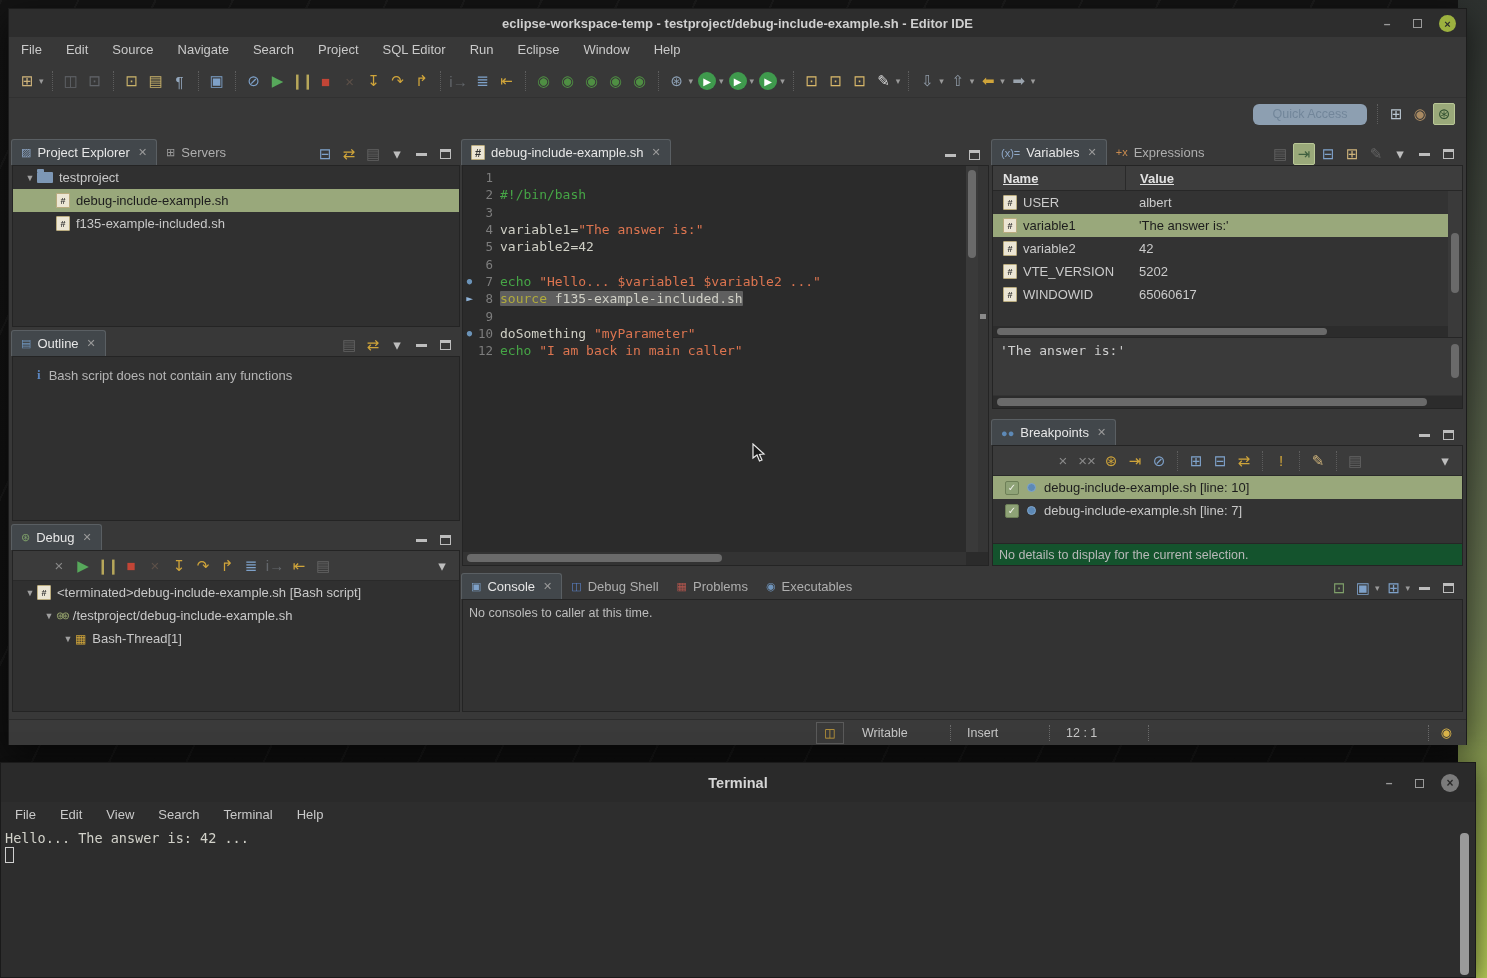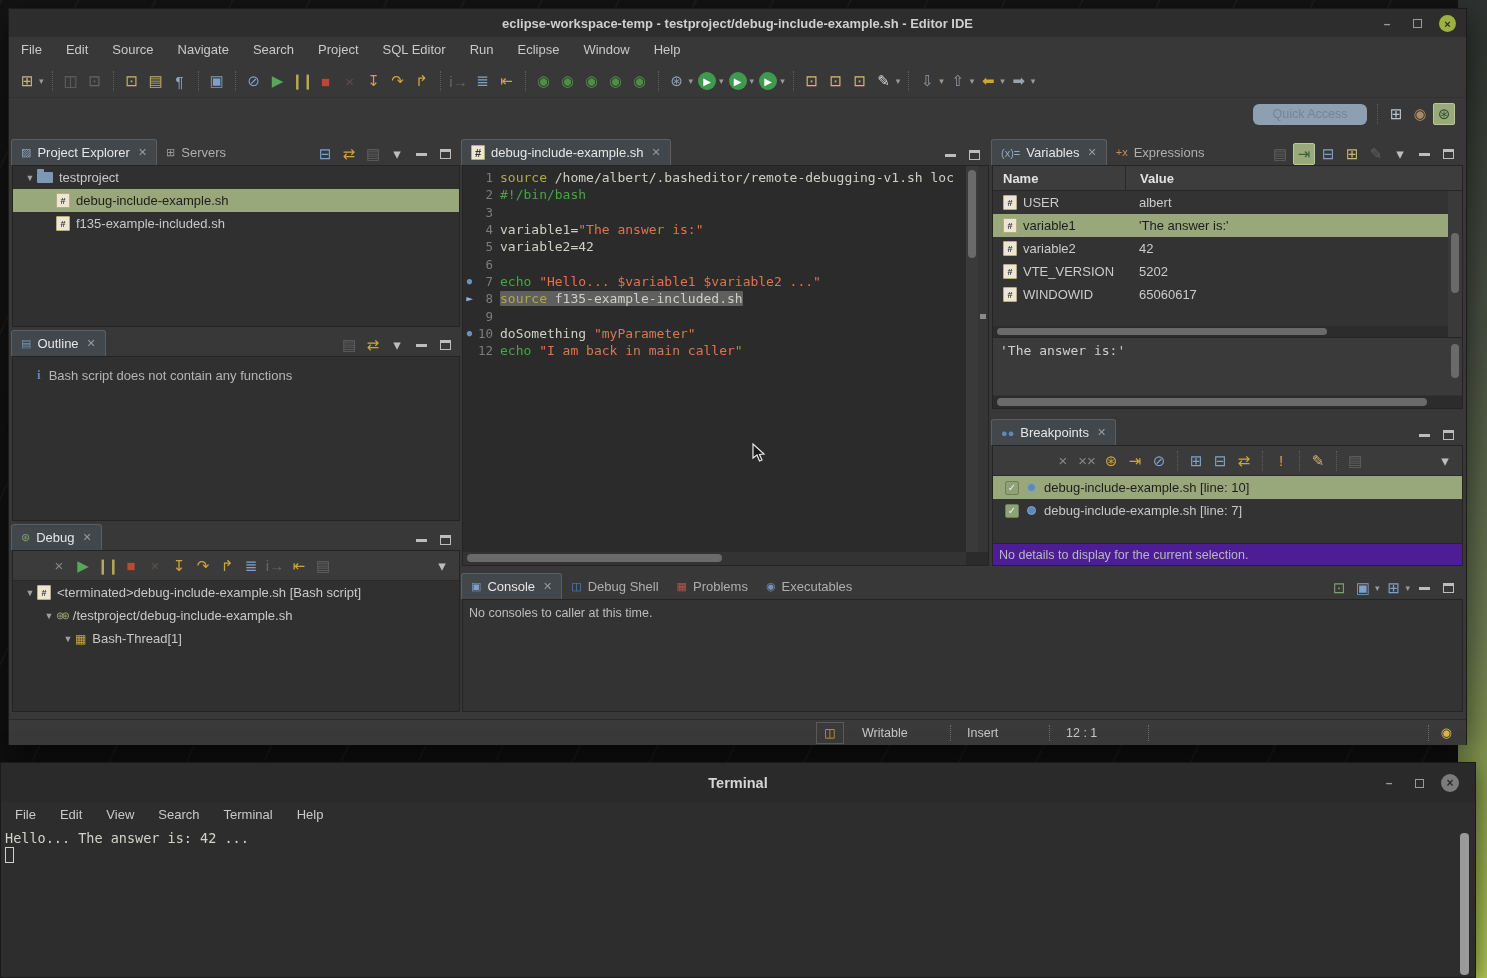--- a/index.html
+++ b/index.html
@@ -88,21 +88,21 @@
   .lnum { width:24px; text-align:right; color:#7d7d7d; flex:none; padding-right:7px; font-size:12.5px; }
   .tk-kw { color:#b0ab3d; } .tk-gr { color:#46a546; } .tk-str { color:#dd7550; } .tk-pl { color:#cfcfc5; }
   .hl8 { background:#5f5f5f; border-radius:1px; }
 
   
   .sb-track-v { position:absolute; background:#3a3a3a; }
   .sb-thumb { position:absolute; background:#6a6a6a; border-radius:4px; }
 
   
   .vhead { height:25px; display:flex; background:#3d3d3d; border-bottom:1px solid #272727;
-     font-size:13px; font-weight:bold; color:#e2e2e2; align-items:center; }
+     font-size:13px; font-weight:bold; color:#e2e2e2; align-items:center;text-decoration:underline; }
   .vrow { height:23px; display:flex; align-items:center; font-size:13px; color:#cbcbcb; }
   .vrow.selected { background:#99a87b; color:#1d1d1d; }
   .vcol1 { width:132px; display:flex; align-items:center; padding-left:28px; flex:none; }
   .vcol2 { padding-left:14px; }
   .detailpane { background:#3a3a3a; border-top:1px solid #262626;
      font-family:"DejaVu Sans Mono", monospace; font-size:13px; color:#cfcfcf; padding:5px 7px; }
 
   
   .bprow { height:23px; display:flex; align-items:center; font-size:13px; color:#c8c8c8; }
   .bprow.selected { background:#99a87b; color:#1d1d1d; }
@@ -360,21 +360,21 @@
           <span class="wmm">
             <span class="icon-min"></span>
           </span>
           <span class="wmm">
             <span class="icon-max"></span>
           </span>
         </span>
       </div>
     <div class="pbody" style="background:#2b2b2b;">
       <div id="ed-code" style="position:absolute;left:0;top:3px;right:22px;bottom:13px;overflow:hidden;">
-          <div class="codeline"><span class="lmark"></span><span class="lnum">1</span><span><span class="tk-kw">source</span><span class="tk-pl"> /home/albert/.basheditor/remote-debugging-v1.sh loc</span></span></div>
+          <div class="codeline"><span class="lmark"></span><span class="lnum">1</span></div>
           <div class="codeline"><span class="lmark"></span><span class="lnum">2</span><span><span class="tk-gr">#!/bin/bash</span></span></div>
           <div class="codeline"><span class="lmark"></span><span class="lnum">3</span><span></span></div>
           <div class="codeline"><span class="lmark"></span><span class="lnum">4</span><span><span class="tk-pl">variable1=</span><span class="tk-str">"The answer is:"</span></span></div>
           <div class="codeline"><span class="lmark"></span><span class="lnum">5</span><span><span class="tk-pl">variable2=42</span></span></div>
           <div class="codeline"><span class="lmark"></span><span class="lnum">6</span><span></span></div>
           <div class="codeline"><span class="lmark" style="color: rgb(107, 147, 184);">●</span><span class="lnum">7</span><span><span class="tk-gr">echo</span><span class="tk-pl"> </span><span class="tk-str">"Hello... $variable1 $variable2 ..."</span></span></div>
           <div class="codeline"><span class="lmark" style="color: rgb(143, 179, 216); font-size: 11px;">►</span><span class="lnum">8</span><span class="hl8"><span class="tk-kw">source</span><span class="tk-pl"> f135-example-included.sh</span></span></div>
           <div class="codeline"><span class="lmark"></span><span class="lnum">9</span><span></span></div>
           <div class="codeline"><span class="lmark" style="color: rgb(107, 147, 184);">●</span><span class="lnum">10</span><span><span class="tk-pl">doSomething </span><span class="tk-str">"myParameter"</span></span></div>
           <div class="codeline"><span class="lmark"></span><span class="lnum">12</span><span><span class="tk-gr">echo</span><span class="tk-pl"> </span><span class="tk-str">"I am back in main caller"</span></span></div>
@@ -519,21 +519,21 @@
             <span class="cbx">✓</span>
             <span class="bpdot"></span>
             <span>debug-include-example.sh [line: 10]</span>
           </div>
           <div class="bprow">
             <span class="cbx">✓</span>
             <span class="bpdot"></span>
             <span>debug-include-example.sh [line: 7]</span>
           </div>
         </div>
-      <div class="abs" style="left:0;right:0;bottom:0;height:22px;background:#4c1d95;border-top:1px solid #262626;display:flex;align-items:center;padding-left:6px;font-size:12.5px;color:#b9b9b9;">
+      <div class="abs" style="left:0;right:0;bottom:0;height:22px;background:#14532d;border-top:1px solid #262626;display:flex;align-items:center;padding-left:6px;font-size:12.5px;color:#b9b9b9;">
         <span>No details to display for the current selection.</span>
       </div>
     </div>
   </div>
 
   <div class="panel" style="left:452px;top:563px;width:1003px;height:141px;">
     <div class="ptabs" id="con-tabs">
         <span class="tab active">
           <span style="color: rgb(126, 161, 201); font-size: 11px;">▣</span>
           <span>Console</span>

